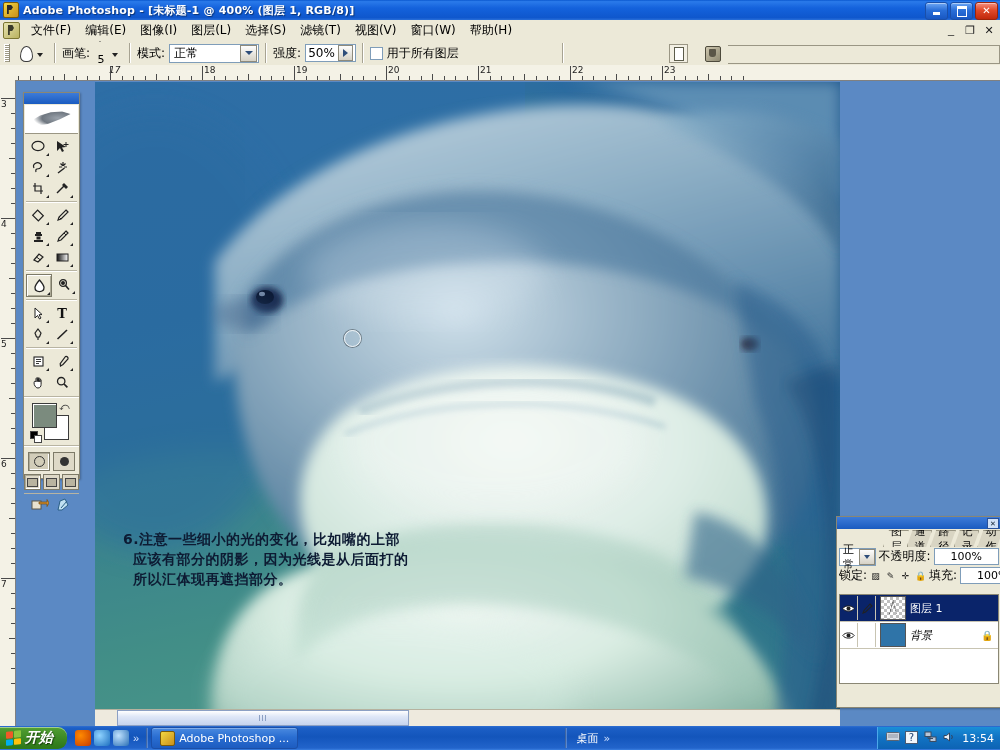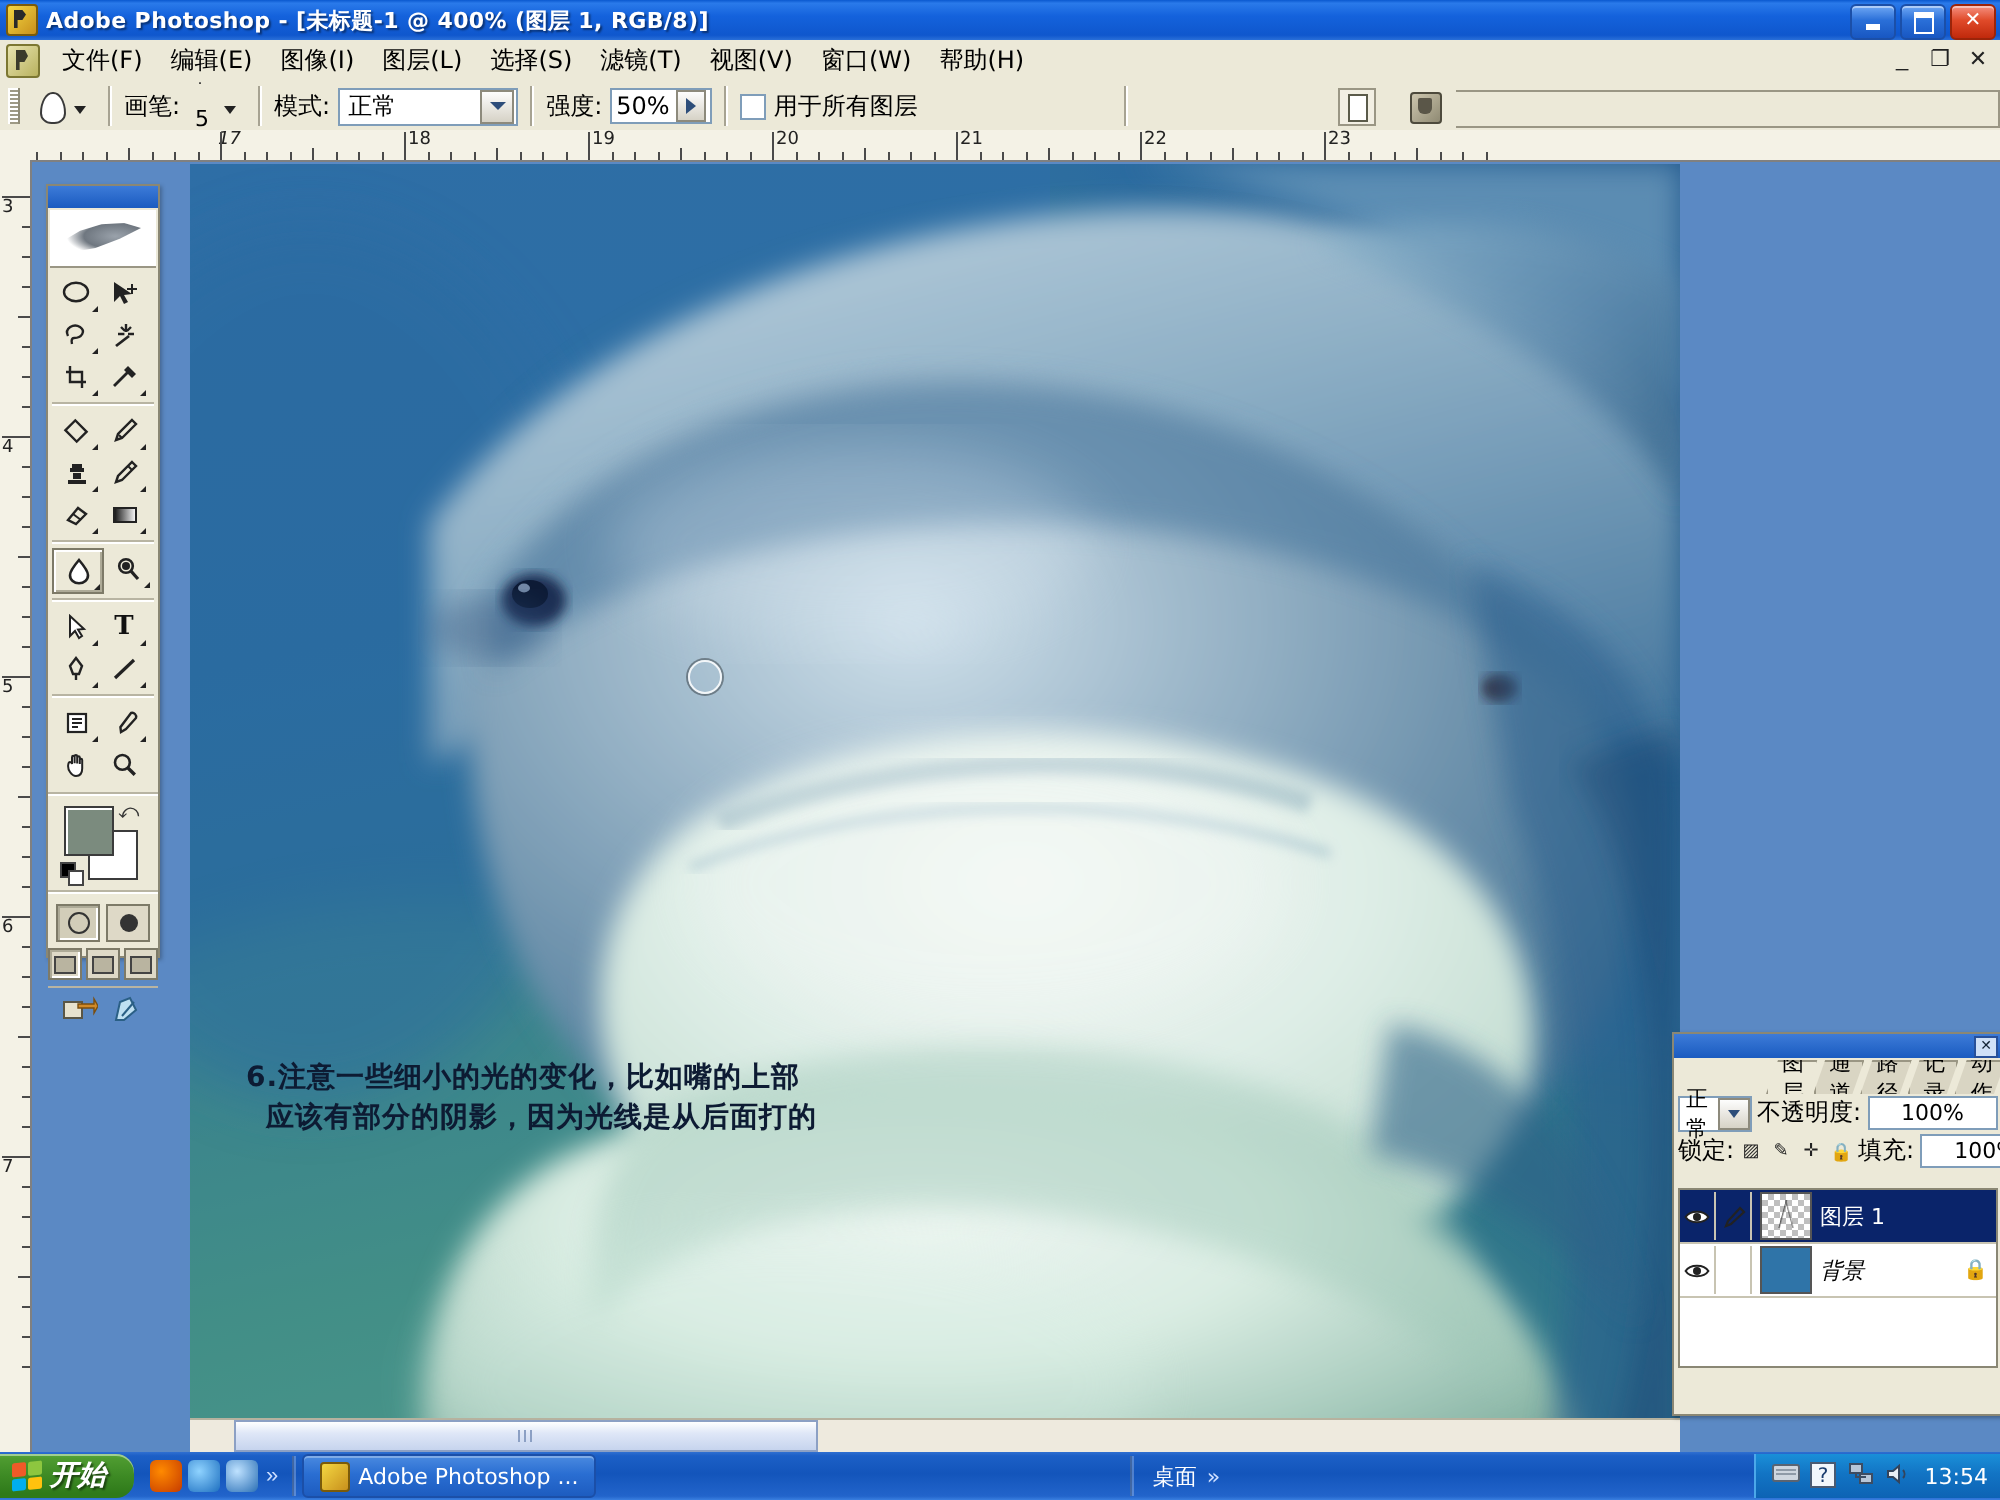--- a/index.html
+++ b/index.html
@@ -686,20 +686,21 @@
         <ellipse cx="400" cy="360" rx="150" ry="70" fill="#ffffff" opacity="0.22" filter="url(#soft2)"></ellipse>
         <ellipse cx="300" cy="610" rx="180" ry="80" fill="#d8efe4" opacity="0.3" filter="url(#soft2)"></ellipse>
 
         <rect width="745" height="686" fill="none"></rect>
       </svg>
 
       <div class="brush-cursor" style="left:249px;top:248px;"></div>
 
       <div class="anno" style="left:28px;top:447px;">6.注意一些细小的光的变化，比如嘴的上部</div>
       <div class="anno" style="left:38px;top:467px;">应该有部分的阴影，因为光线是从后面打的</div>
+      <div class="anno" style="left:38px;top:487px;">所以汇体现再遮挡部分。</div>
     </div>
 
     <div class="hsb">
       <div class="thumb"></div>
     </div>
   </div>
 
   <div class="toolbox">
     <div class="tb-title"></div>
     <div class="tb-logo">

